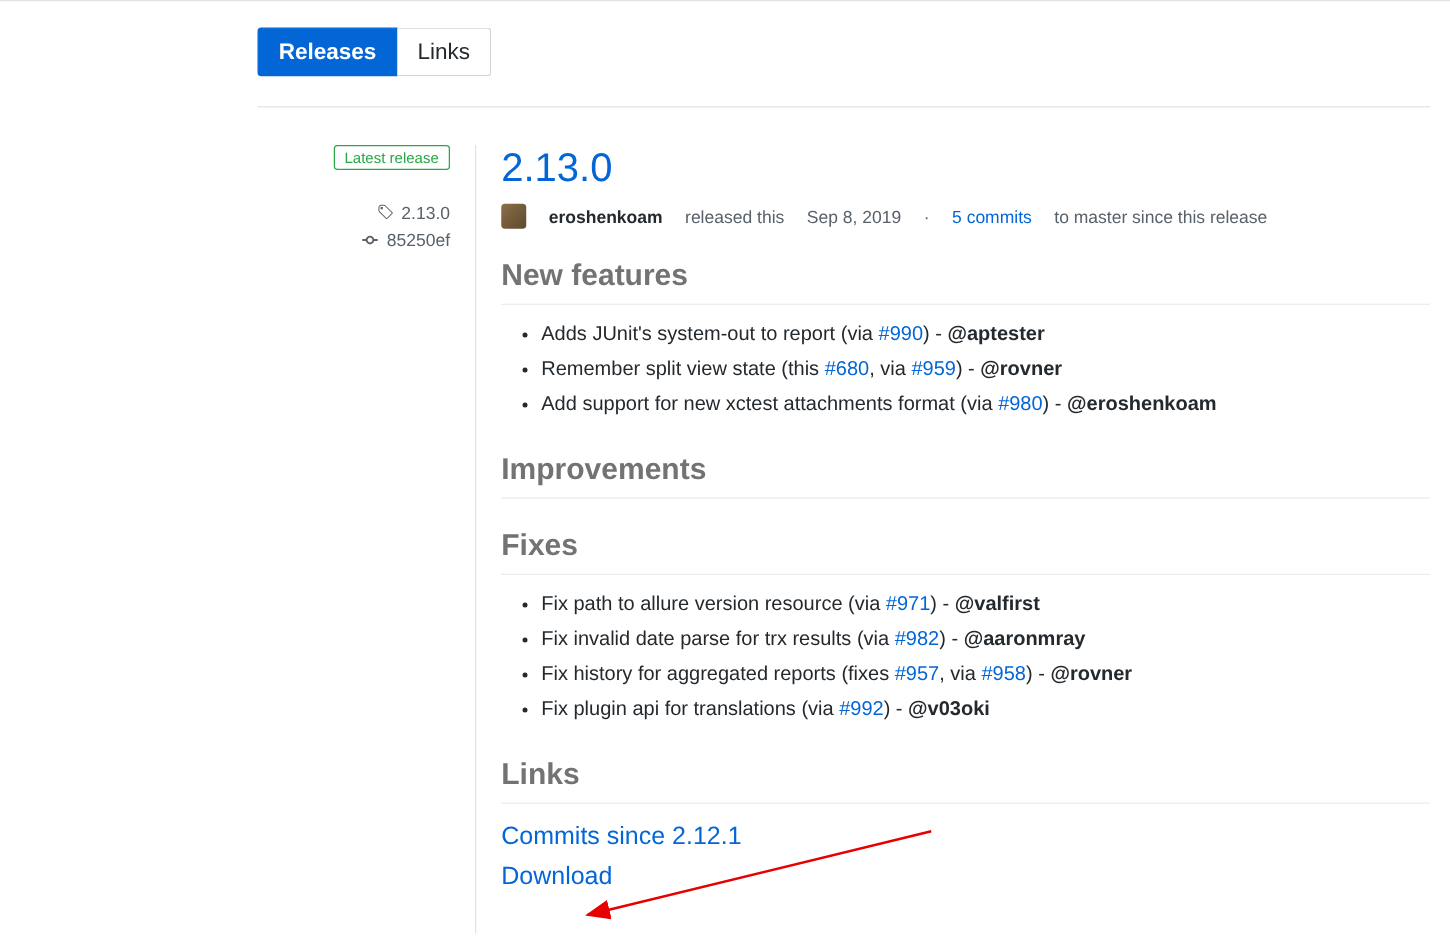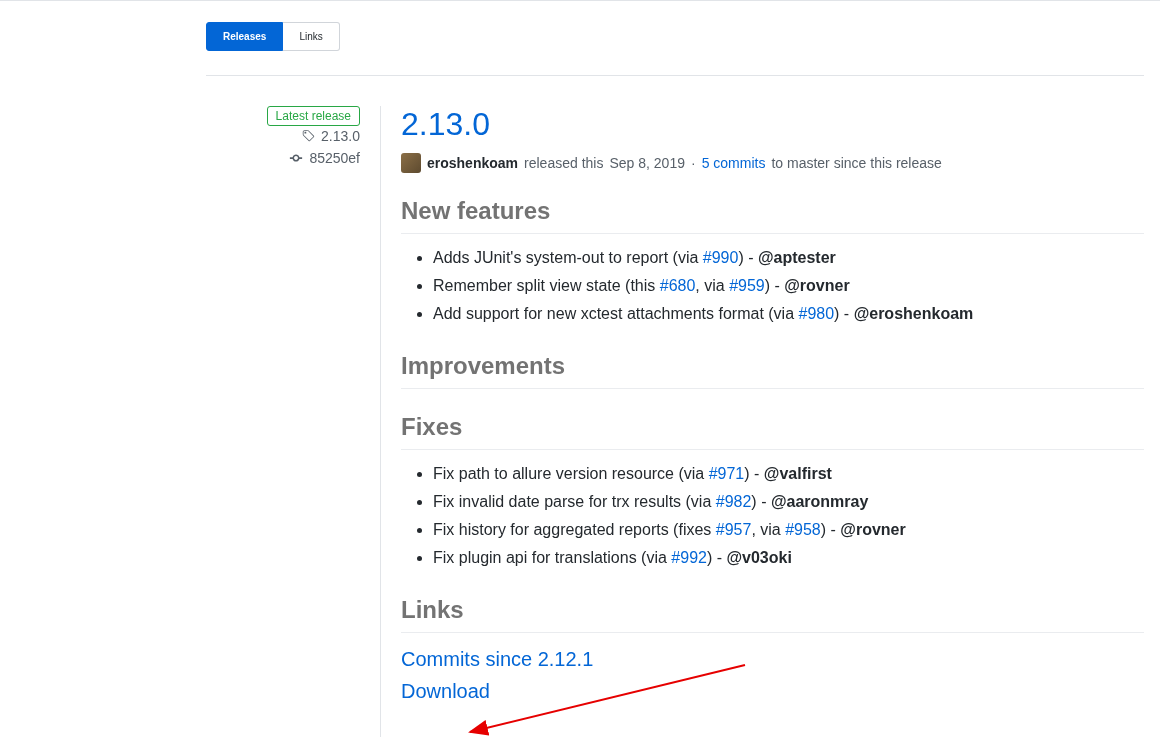--- a/index.html
+++ b/index.html
@@ -22,21 +22,21 @@
       height: 2px;
       margin-bottom: 20px;
     }
     .tabs {
       display: flex;
       margin-left: 190px;
       margin-bottom: 24px;
     }
     .tab {
       padding: 8px 16px;
-      font-size: 10px;
+      font-size: 18px;
       border: 1px solid #d1d5da;
       cursor: pointer;
       background: #fff;
       color: #24292e;
     }
     .tab:first-child {
       border-top-left-radius: 3px;
       border-bottom-left-radius: 3px;
     }
     .tab:last-child {
@@ -68,21 +68,21 @@
       padding-left: 20px;
       padding-bottom: 30px;
     }
     .badge-latest {
       display: inline-block;
       border: 1px solid #28a745;
       color: #28a745;
       font-size: 12px;
       padding: 2px 8px;
       border-radius: 3px;
-      margin-bottom: 2px;
+      margin-bottom: 26px;
     }
     .sidebar-item {
       display: flex;
       align-items: center;
       justify-content: flex-end;
       gap: 6px;
       margin-bottom: 6px;
       color: #586069;
       font-size: 14px;
     }
@@ -91,21 +91,21 @@
     }
     .release-title {
       color: #0366d6;
       font-size: 32px;
       font-weight: 400;
       margin-bottom: 10px;
     }
     .release-meta {
       display: flex;
       align-items: center;
-      gap: 6px;
+      gap: 18px;
       font-size: 14px;
       color: #586069;
       margin-bottom: 24px;
       flex-wrap: wrap;
     }
     .avatar {
       width: 20px;
       height: 20px;
       border-radius: 3px;
       background: linear-gradient(135deg, #8b6f47, #5d4a2f);

